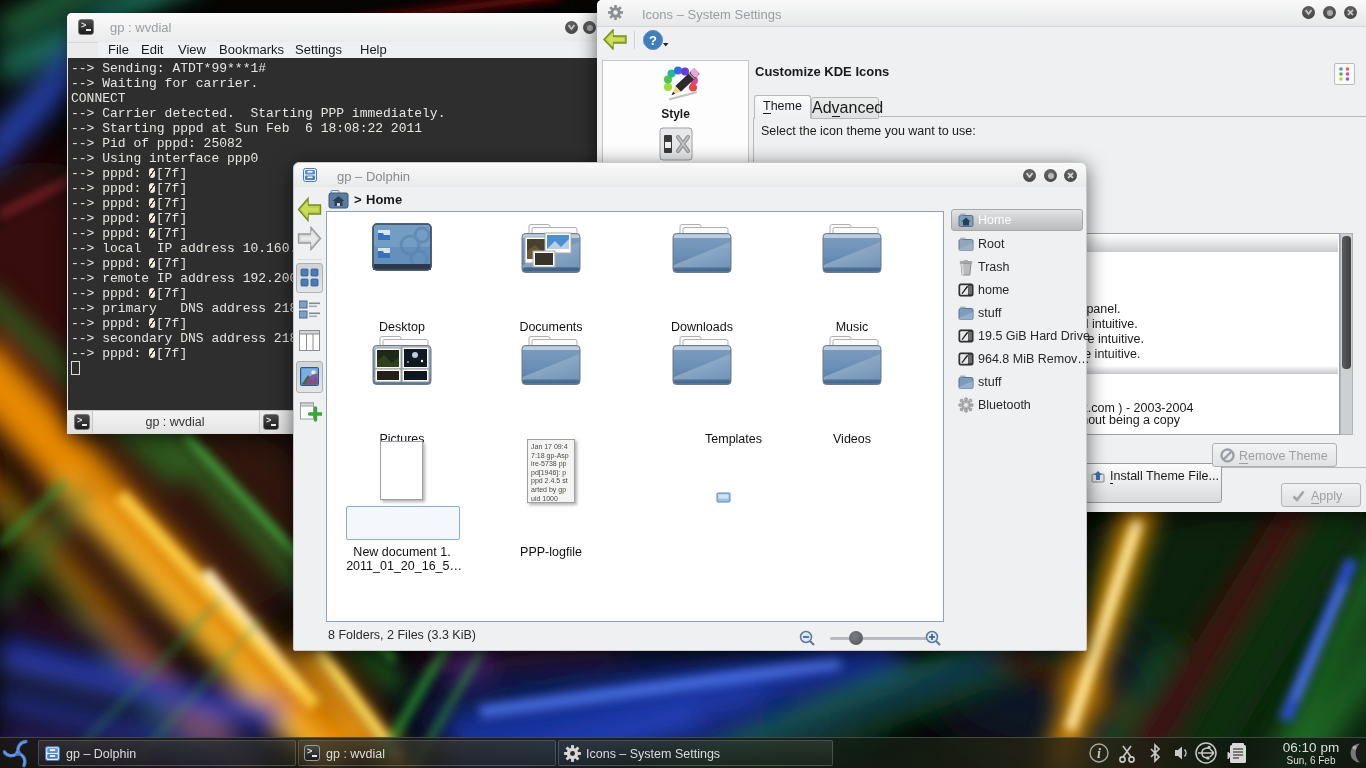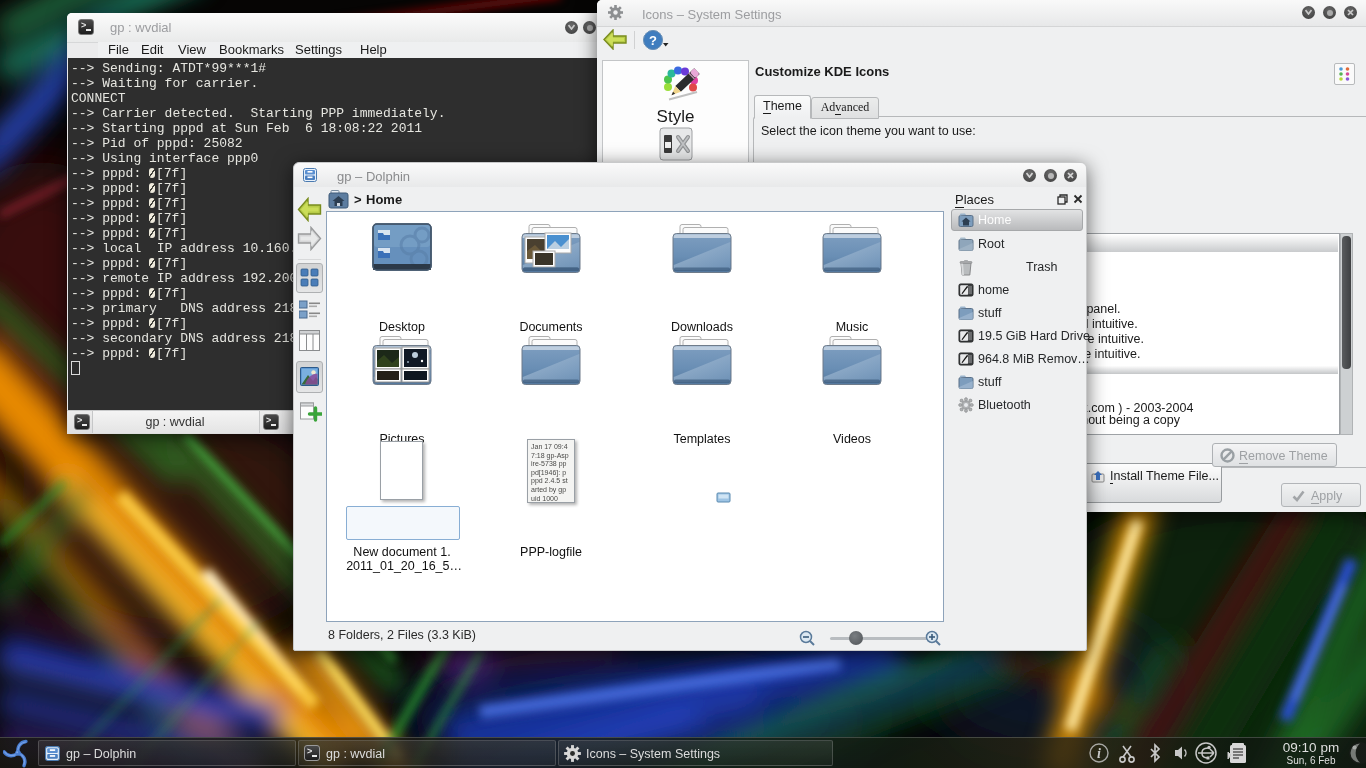--- a/index.html
+++ b/index.html
@@ -214,21 +214,21 @@
         </g>
    <line x1="20" y1="34.5" x2="48" y2="27" stroke="#c0c0c0" stroke-width="2"></line>
    <g transform="rotate(46.5 32 20.5)">
           <rect x="28.5" y="-1" width="8" height="26" fill="#2c2c2e"></rect>
           <rect x="28.5" y="-1" width="8" height="6" rx="2" fill="#e8a8d8"></rect>
           <rect x="28.5" y="5.5" width="8" height="1.5" fill="#b88aa8"></rect>
           <path d="M28.5 25 L36.5 25 L32.5 34 Z" fill="#f0d48a"></path>
           <path d="M31 30.5 L34 30.5 L32.5 34 Z" fill="#2c2c2e"></path>
         </g>
   </svg>
-  <div class="abs" style="left:0;top:46px;width:145px;text-align:center;font-size:17px;font-weight:normal;color:#1a1a1a;">Style</div>
+  <div class="abs" style="left:0;top:46px;width:145px;text-align:center;font-size:12px;font-weight:bold;color:#1a1a1a;">Style</div>
   <svg class="abs" style="left:56px;top:66px;" width="34" height="34" viewBox="0 0 34 34">
         <rect x="1" y="1" width="32" height="32" rx="3" fill="linear-gradient"></rect>
         <rect x="1" y="1" width="32" height="32" rx="3" fill="#e7e8e9" stroke="#9fa1a3"></rect>
         <rect x="5" y="8" width="8" height="18" rx="1" fill="#3a3a3a"></rect>
         <rect x="6" y="15" width="6" height="6" fill="#f0f0f0"></rect>
         <path d="M19 10 L29 24 M29 10 L19 24" stroke="#909294" stroke-width="4" stroke-linecap="round"></path>
         <path d="M19 10 L29 24 M29 10 L19 24" stroke="#c0c2c4" stroke-width="1.8" stroke-linecap="round"></path>
       </svg>
  </div>
  <div class="abs" style="left:158px;top:64px;font-size:13px;font-weight:bold;color:#1a1a1a;">Customize KDE Icons</div>
@@ -237,21 +237,21 @@
         <circle cx="6" cy="5" r="1.8" fill="#4a9ad8"></circle>
         <circle cx="12.5" cy="5" r="1.8" fill="#e06a3a"></circle>
         <circle cx="6" cy="10" r="1.8" fill="#56b356"></circle>
         <circle cx="12.5" cy="10" r="1.8" fill="#d84a9a"></circle>
         <circle cx="6" cy="15" r="1.8" fill="#b8d938"></circle>
         <circle cx="12.5" cy="15" r="1.8" fill="#8a5ad8"></circle>
       </svg>
  </div>
  <div class="abs" style="left:156px;top:116px;width:640px;height:350px;border:1px solid #b6b8ba;border-radius:3px;"></div>
  <div class="abs" style="left:157px;top:95px;width:55px;height:22px;background:linear-gradient(#fafbfb,#eff0f1);border:1px solid #b6b8ba;border-bottom:1px solid #eff0f1;border-radius:3px 3px 0 0;font-size:12.5px;color:#1a1a1a;text-align:center;line-height:21px;"><span style="border-bottom:1px solid #1a1a1a;">T</span>heme</div>
- <div class="abs" style="left:214px;top:97px;width:66px;height:20px;background:linear-gradient(#ebecec,#dfe0e1);border:1px solid #b6b8ba;border-radius:3px 3px 0 0;font-size:12px;color:#1a1a1a;text-align:center;line-height:19px;font-family:Liberation Serif, serif;">Ad<span style="border-bottom:1px solid #1a1a1a;">v</span>anced</div>
+ <div class="abs" style="left:214px;top:97px;width:66px;height:20px;background:linear-gradient(#ebecec,#dfe0e1);border:1px solid #b6b8ba;border-radius:3px 3px 0 0;font-size:16px;color:#1a1a1a;text-align:center;line-height:19px;">Ad<span style="border-bottom:1px solid #1a1a1a;">v</span>anced</div>
  <div class="abs" style="left:164px;top:124px;font-size:12.5px;color:#1a1a1a;">Select the icon theme you want to use:</div>
  <div class="abs" style="left:161px;top:233px;width:582px;height:202px;background:#fff;border:1px solid #9ea2a6;box-sizing:border-box;">
   <div class="abs" style="left:1px;top:1px;width:578px;height:17px;background:linear-gradient(#fdfdfd,#c9cbcd);"></div>
   <div class="abs" style="left:1px;top:132px;width:578px;height:8px;background:linear-gradient(#fdfdfd,#c4c6c8);"></div>
   <div class="abs" style="left:169px;top:68px;font-size:12.5px;color:#1a1a1a;">A KDE default theme for the panel.</div>
   <div class="abs" style="left:178px;top:83px;font-size:12.5px;color:#1a1a1a;">The themes are simple and intuitive.</div>
   <div class="abs" style="left:207px;top:98px;font-size:12.5px;color:#1a1a1a;">All the icons are simple intuitive.</div>
   <div class="abs" style="left:230px;top:113px;font-size:12.5px;color:#1a1a1a;">Each icon is made intuitive.</div>
   <div class="abs" style="left:278px;top:167px;font-size:12.5px;color:#1a1a1a;">( kdelook.com ) - 2003-2004</div>
   <div class="abs" style="left:243px;top:179px;font-size:12.5px;color:#1a1a1a;">Is modified without being a copy</div>
@@ -383,30 +383,20 @@
  </div>
  <svg class="abs" style="left:6px;top:237px" width="22" height="22" viewBox="0 0 22 22">
       <rect x="0.5" y="3" width="13" height="16" fill="#fdfdfd" stroke="#9a9c9e"></rect>
       <rect x="0.5" y="3" width="13" height="3" fill="#d8dadc" stroke="#9a9c9e"></rect>
       <g stroke="#3aa43a" stroke-width="3.4" stroke-linecap="round">
         <line x1="15.5" y1="8" x2="15.5" y2="20"></line>
         <line x1="9.5" y1="14" x2="21.5" y2="14"></line>
       </g>
     </svg>
  <div class="abs" style="left:32px;top:48px;width:618px;height:411px;background:#fff;border:1px solid #8ea3ba;box-sizing:border-box;"></div>
- <div class="abs" style="left:655px;top:24px;width:137px;height:462px;">
-  <span class="abs" style="left:6px;top:5px;font-size:13px;color:#1a1a1a;"><span style="border-bottom:1px solid #1a1a1a;">P</span>laces</span>
-  <svg class="abs" style="left:108px;top:7px" width="11" height="11" viewBox="0 0 11 11">
-        <rect x="1" y="3" width="7" height="7" fill="none" stroke="#2a2a2a" stroke-width="1.3"></rect>
-        <path d="M3 3 L3 1 L10 1 L10 8 L8 8" fill="none" stroke="#2a2a2a" stroke-width="1.3"></path>
-      </svg>
-  <svg class="abs" style="left:124px;top:7px" width="10" height="10" viewBox="0 0 10 10">
-        <path d="M1.5 1.5 L8.5 8.5 M8.5 1.5 L1.5 8.5" stroke="#2a2a2a" stroke-width="1.8"></path>
-      </svg>
- </div>
  <div class="abs" style="left:32px;top:459px;font-size:12.5px;color:#2a2a2a;"><span style="position:relative;left:2px;top:6px;">8 Folders, 2 Files (3.3 KiB)</span></div>
  <svg class="abs" style="left:504px;top:466px" width="18" height="18" viewBox="0 0 18 18">
       <circle cx="8" cy="8" r="5.5" fill="#dce8f2" stroke="#5a7a9a" stroke-width="1.5"></circle>
       <line x1="5" y1="8" x2="11" y2="8" stroke="#3a5a7a" stroke-width="1.6"></line>
       <line x1="12" y1="12" x2="16" y2="16" stroke="#5a7a9a" stroke-width="2"></line>
     </svg>
  <div class="abs" style="left:536px;top:474px;width:99px;height:3px;background:#b8bcc0;border-radius:2px;"></div>
  <span class="abs" style="left:555px;top:468px;width:14px;height:14px;border-radius:50%;background:radial-gradient(circle at 40% 35%,#7a7e82,#4e5256);"></span>
  <svg class="abs" style="left:630px;top:466px" width="18" height="18" viewBox="0 0 18 18">
       <circle cx="8" cy="8" r="5.5" fill="#dce8f2" stroke="#5a7a9a" stroke-width="1.5"></circle>
@@ -481,21 +471,21 @@
     </svg>
  <svg class="abs" style="left:526px;top:172px" width="64" height="52">
       <use href="#fold"></use>
     </svg>
  <div class="lbl1 abs" style="left:48px;top:120px;">Desktop</div>
  <div class="lbl1 abs" style="left:197px;top:120px;">Documents</div>
  <div class="lbl1 abs" style="left:348px;top:120px;">Downloads</div>
  <div class="lbl1 abs" style="left:498px;top:120px;">Music</div>
  <div class="lbl1 abs" style="left:48px;top:232px;">Pictures</div>
  <div class="lbl1 abs" style="left:197px;top:244px;">Public</div>
- <div class="lbl1 abs" style="left:348px;top:232px;">Templates</div>
+ <div class="lbl1 abs" style="left:348px;top:232px;text-align:right;">Templates</div>
  <div class="lbl1 abs" style="left:498px;top:232px;">Videos</div>
  <div class="abs" style="left:86px;top:278px;width:41px;height:57px;background:#fff;border:1px solid #9aa0a6;box-shadow:2px 2px 3px rgba(0,0,0,.3);"></div>
  <div class="abs" style="left:233px;top:276px;width:48px;height:64px;background:#fff;border:1px solid #9aa0a6;padding:3px 0 0 3px;box-sizing:border-box;font-family:'Liberation Sans';font-size:7px;color:#4a4a48;line-height:8.6px;background:#f4f4f2;box-shadow:2px 2px 3px rgba(0,0,0,.3);">Jan 17 09:4<br>7:18 gp-Asp<br>ire-5738 pp<br>pd[1946]: p<br>ppd 2.4.5 st<br>arted by gp<br>uid 1000</div>
  <div class="abs" style="left:52px;top:343px;width:112px;height:32px;border:1px solid #88aed4;border-radius:2px;background:#f4f8fc;"></div>
  <div class="lbl1 abs" style="left:48px;top:345px;">New document 1.</div>
  <div class="lbl1 abs" style="left:48px;top:359px;text-align:right;">2011_01_20_16_5…</div>
  <div class="lbl1 abs" style="left:197px;top:345px;">PPP-logfile</div>
  <svg class="abs" style="left:422px;top:327px" width="16" height="14" viewBox="0 0 16 14">
       <rect x="1" y="3" width="13" height="9" rx="1" fill="#9ec4e4" stroke="#5a8ab0"></rect>
       <rect x="2.5" y="4.5" width="10" height="4" fill="#cfe4f4"></rect>
@@ -513,21 +503,21 @@
       <path d="M2 3.5 v-1 a1 1 0 0 1 1-1 h4 l1 1.5 z" fill="#a8bccc"></path>
       <path d="M1.2 13 L14.8 7 L14.8 13.2 a1.5 1.5 0 0 1-1.5 1.5 h-11 a1.5 1.5 0 0 1-1.3-1.7 z" fill="#a3b6c8" opacity=".8"></path>
     </svg>
  <span class="plc abs" style="left:684px;top:74px;">Root</span>
  <svg class="abs" style="left:665px;top:96px" width="14" height="17" viewBox="0 0 14 17">
       <path d="M2 4 L3.2 16 L10.8 16 L12 4 Z" fill="#b9bcbe" stroke="#88898b"></path>
       <path d="M2 4 L3.2 16 L5 16 L4 4 Z" fill="#d8dadc"></path>
       <rect x="1" y="2.5" width="12" height="1.8" rx=".9" fill="#aaacae" stroke="#88898b" stroke-width=".6"></rect>
       <rect x="5" y="1" width="4" height="1.6" rx=".8" fill="#aaacae"></rect>
     </svg>
- <span class="plc abs" style="left:684px;top:97px;margin-left:48px;">Trash</span>
+ <span class="plc abs" style="left:684px;top:97px;">Trash</span>
  <svg class="abs" style="left:664px;top:119px" width="16" height="16">
       <use href="#hdd"></use>
     </svg>
  <span class="plc abs" style="left:684px;top:120px;">home</span>
  <svg class="abs" style="left:664px;top:142px" width="16" height="16" viewBox="0 0 16 16">
       <path d="M1 5 a1.5 1.5 0 0 1 1.5-1.5 h11 a1.5 1.5 0 0 1 1.5 1.5 v8 a1.5 1.5 0 0 1-1.5 1.5 h-11 a1.5 1.5 0 0 1-1.5-1.5 z" fill="#7d9dbd" stroke="#5a7088"></path>
       <path d="M2 3.5 v-1 a1 1 0 0 1 1-1 h4 l1 1.5 z" fill="#9ab3cc"></path>
       <path d="M1.2 13 L14.8 7 L14.8 13.2 a1.5 1.5 0 0 1-1.5 1.5 h-11 a1.5 1.5 0 0 1-1.3-1.7 z" fill="#9db6cf" opacity=".8"></path>
     </svg>
  <span class="plc abs" style="left:684px;top:143px;">stuff</span>
@@ -642,21 +632,21 @@
             <line x1="146" y1="11" x2="156" y2="11"></line>
             <line x1="146" y1="14" x2="156" y2="14"></line>
             <line x1="146" y1="17" x2="156" y2="17"></line>
             <line x1="146" y1="20" x2="152" y2="20"></line>
           </g>
           <path d="M141 14 L144 17 L141 21 Z" fill="#d8d8d8"></path>
         </g>
   </g>
  </svg>
  <div id="clock">
-      <div class="t1">09:10 pm</div>
+      <div class="t1">06:10 pm</div>
       <div class="t2">Sun, 6 Feb</div>
     </div>
  <svg class="abs" style="left:1344px;top:2px" width="26" height="27" viewBox="0 0 26 27">
       <circle cx="16" cy="13" r="11" fill="#1c1e1c" opacity=".6"></circle>
       <path d="M16 3.5 A9.5 9.5 0 0 0 16 22.5 A12.5 12.5 0 0 1 16 3.5" fill="#8f928f" opacity=".8"></path>
       <circle cx="10.5" cy="7.5" r="2" fill="#a8aba8"></circle>
     </svg>
 </div>
 
 </body></html>

